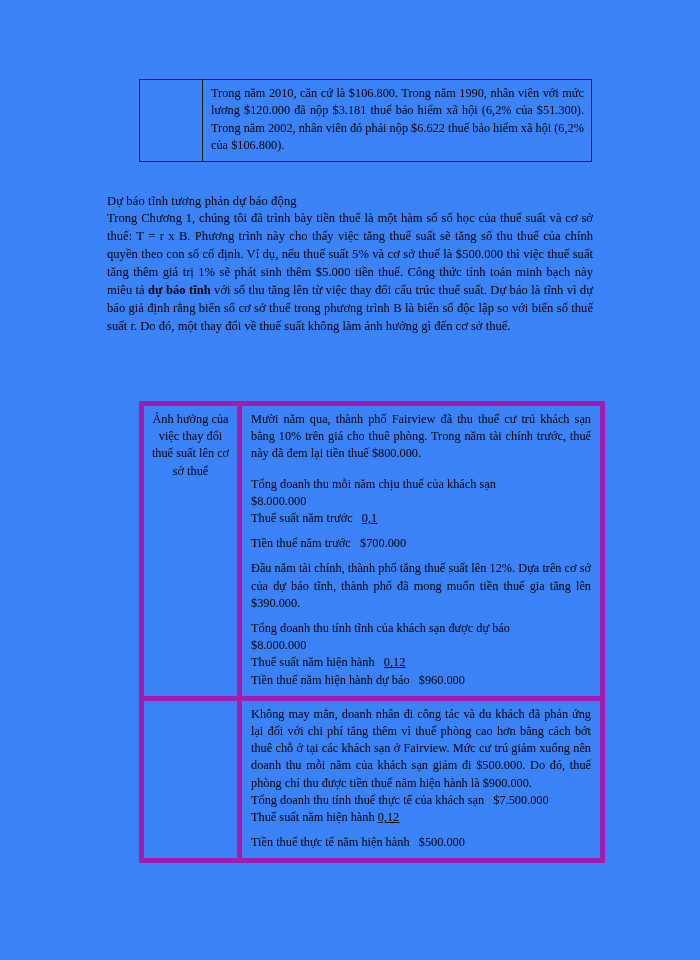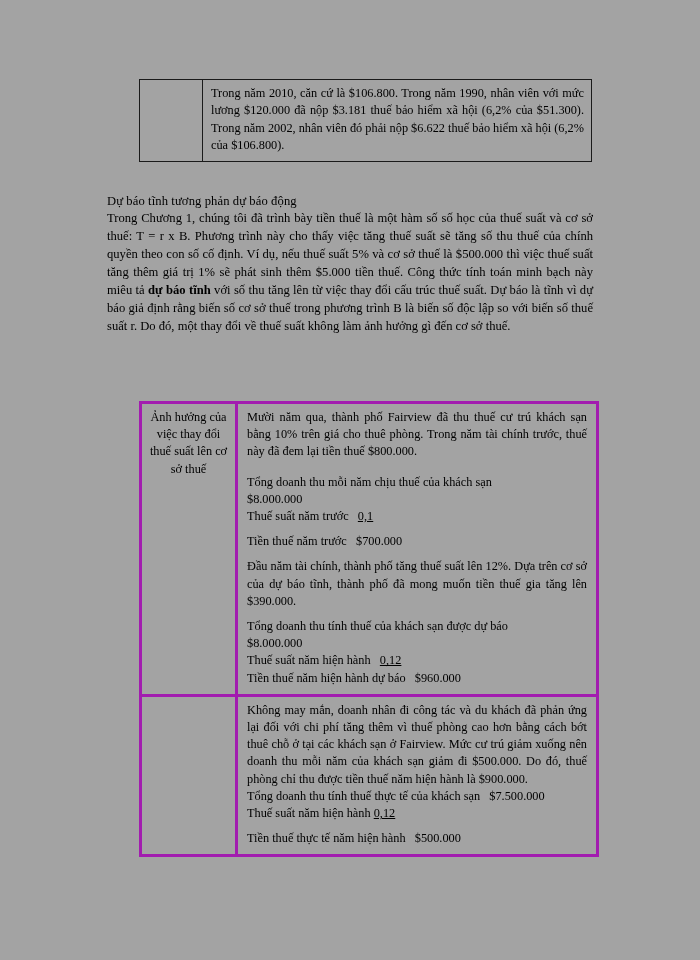--- a/index.html
+++ b/index.html
@@ -14,21 +14,21 @@
     font-family: "Liberation Serif", "DejaVu Serif", serif;
     color: #000000;
     position: relative;
     overflow: hidden;
   }
   .page {
     position: absolute;
     left: 0; top: 0;
     width: 700px;
     height: 960px;
-    background: #a3a3a3;
+    background: #3b82f6;
   }
 
   
   .table-top {
     position: absolute;
     left: 139px;
     top: 79px;
     width: 450px;
     border-collapse: collapse;
     table-layout: fixed;
@@ -77,21 +77,21 @@
   
   .table-bottom {
     position: absolute;
     left: 139px;
     top: 401px;
     width: 451px;
     border-collapse: collapse;
     table-layout: fixed;
   }
   .table-bottom td {
-    border: 3px solid #a21caf;
+    border: 5px solid #a21caf;
     vertical-align: top;
     padding: 0;
   }
   .table-bottom td.col-left { width: 93px; }
   .table-bottom td.col-right { width: 358px; }
 
   .lead-label {
     font-size: 12.3px;
     line-height: 1.40;
     text-align: center;
@@ -159,21 +159,21 @@
           <p class="para">Mười năm qua, thành phố Fairview đã thu thuế cư trú khách sạn bằng 10% trên giá cho thuê phòng. Trong năm tài chính trước, thuế này đã đem lại tiền thuế $800.000.</p>
           <div class="gap"></div>
           <p class="flat">Tổng doanh thu mỗi năm chịu thuế của khách sạn</p>
           <p class="flat">$8.000.000</p>
           <p class="flat"><span>Thuế suất năm trước</span>&nbsp;&nbsp;&nbsp;<u class="val">0,1</u></p>
           <div class="gap-sm"></div>
           <p class="flat"><span>Tiền thuế năm trước</span>&nbsp;&nbsp;&nbsp;<span>$700.000</span></p>
           <div class="gap-sm"></div>
           <p class="para">Đầu năm tài chính, thành phố tăng thuế suất lên 12%. Dựa trên cơ sở của dự báo tĩnh, thành phố đã mong muốn tiền thuế gia tăng lên $390.000.</p>
           <div class="gap-sm"></div>
-          <p class="flat">Tổng doanh thu tính thuế của khách sạn được dự báo</p>
+          <p class="flat">Tổng doanh thu tính tĩnh của khách sạn được dự báo</p>
           <p class="flat">$8.000.000</p>
           <p class="flat"><span>Thuế suất năm hiện hành</span>&nbsp;&nbsp;&nbsp;<u class="val">0,12</u></p>
           <p class="flat"><span>Tiền thuế năm hiện hành dự báo</span>&nbsp;&nbsp;&nbsp;<span>$960.000</span></p>
         </div>
       </td>
     </tr>
     <tr>
       <td class="col-left">
         <div class="lead-label">&nbsp;</div>
       </td>

